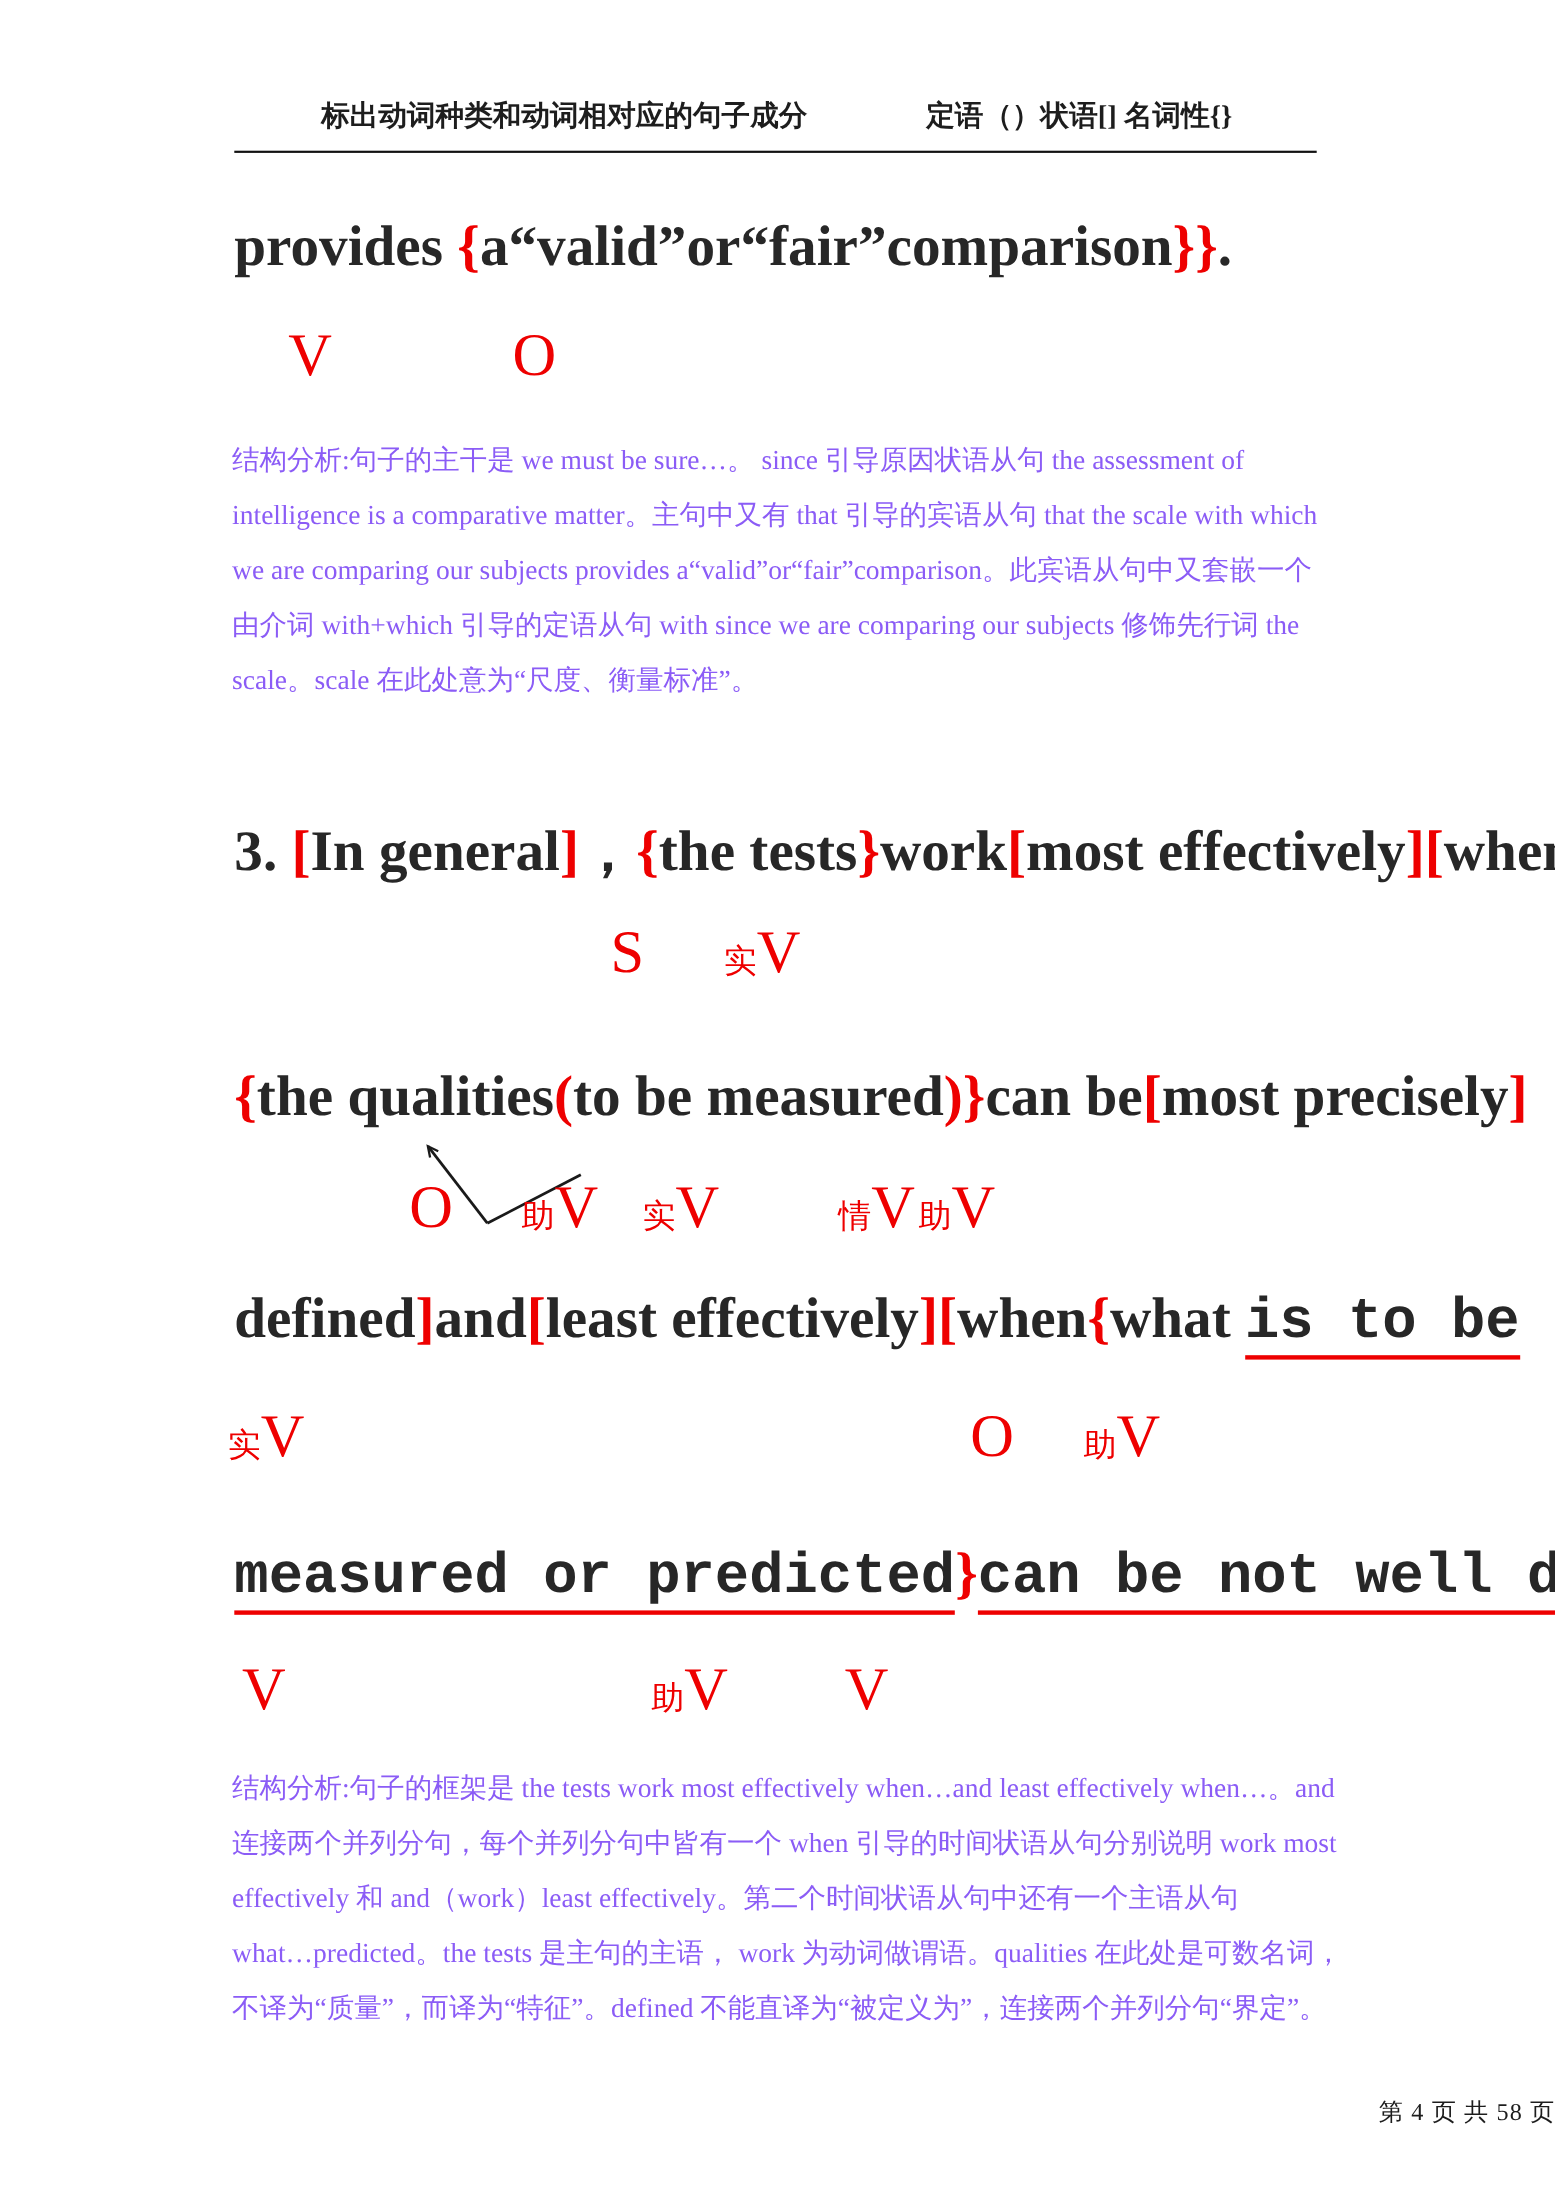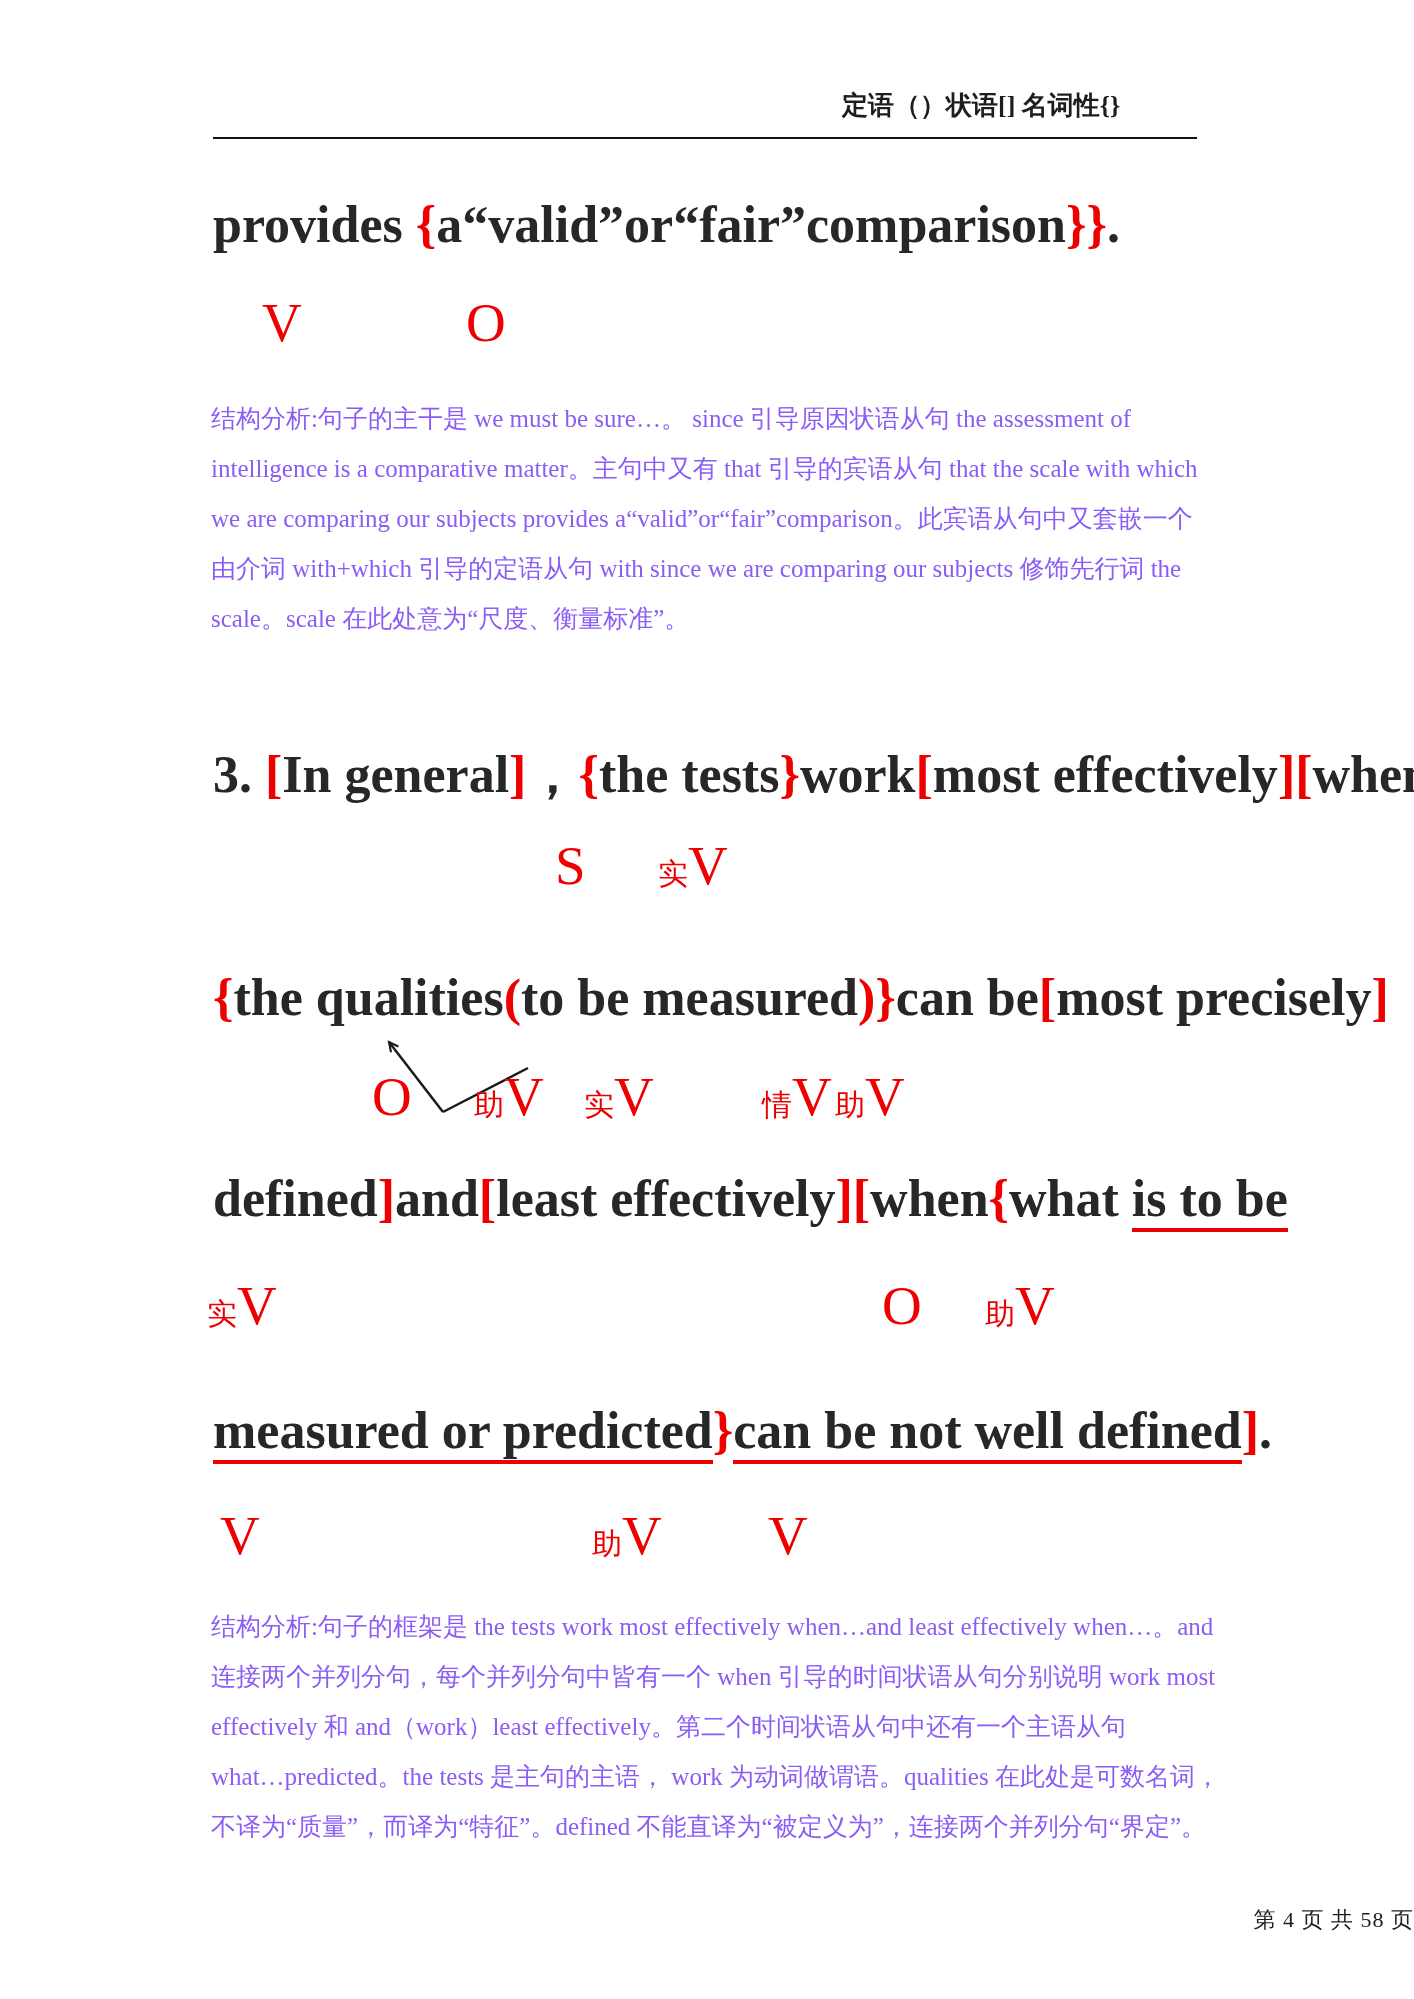--- a/index.html
+++ b/index.html
@@ -5,36 +5,37 @@
   html,body{margin:0;padding:0;background:#ffffff;}
   .page{position:relative;width:1414px;height:1999px;background:#fff;overflow:hidden;
         font-family:"Liberation Serif","DejaVu Serif",serif;color:#222;}
   .hdr{position:absolute;top:88px;font-size:26px;font-weight:700;color:#1d1d1d;white-space:nowrap;}
   .hdr-left{left:292px;}
   .hdr-right{left:842px;}
   .hdr-rule{position:absolute;left:213px;top:137px;width:984px;height:2px;background:#111;}
   .rich{position:absolute;left:213px;font-size:52px;font-weight:700;line-height:1.25;
         white-space:nowrap;color:#272727;}
   .rich .red{color:#ee0000;}
-  .rich .uline{border-bottom:4px solid #ee0000;padding-bottom:1px;}
+  .rich .uline{border-bottom:4px solid #ee0000;padding-bottom:1px;font-family:Liberation Mono, monospace;}
   .lblrow{position:absolute;left:0;width:100%;height:62px;color:#ee0000;}
   .lbl{position:absolute;top:0;line-height:1;white-space:nowrap;font-size:55px;}
   .lbl .cjk{font-size:30px;}
   .para{position:absolute;left:211px;width:1010px;font-size:25px;line-height:50px;color:#8b5cf6;}
   .pline{white-space:nowrap;}
   .arrow{position:absolute;left:360px;top:1030px;}
   .arrow line{stroke:#1a1a1a;stroke-width:2.5;}
   .footer{position:absolute;left:0;top:1905px;width:100%;text-align:right;
           font-size:22px;color:#1d1d1d;letter-spacing:1px;}
 </style>
 </head>
 <body>
 
 <div class="page">
 
+  <div class="hdr hdr-left">标出动词种类和动词相对应的句子成分</div>
   <div class="hdr hdr-right">定语（）状语[] 名词性{}</div>
   <div class="hdr-rule"></div>
 
   <div class="rich" style="top:192px"><span class="">provides </span><span class="red ">{</span><span class="">a“valid”or“fair”comparison</span><span class="red ">}}</span><span class="">.</span></div>
   <div class="lblrow" style="top:295px">
       <span class="lbl" style="left: 262px;"><span>V</span></span>
       <span class="lbl" style="left: 466px;"><span>O</span></span>
     </div>
   <div class="para" style="top:394px">
       <div class="pline">结构分析:句子的主干是 we must be sure…。 since 引导原因状语从句 the assessment of</div>

